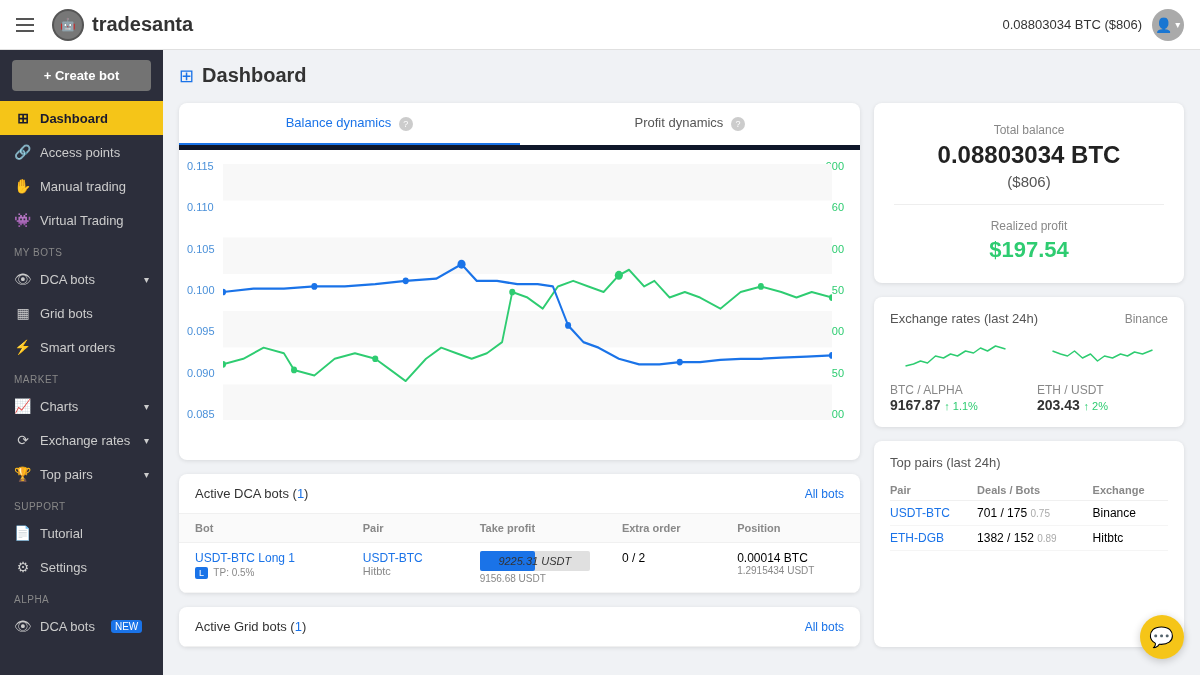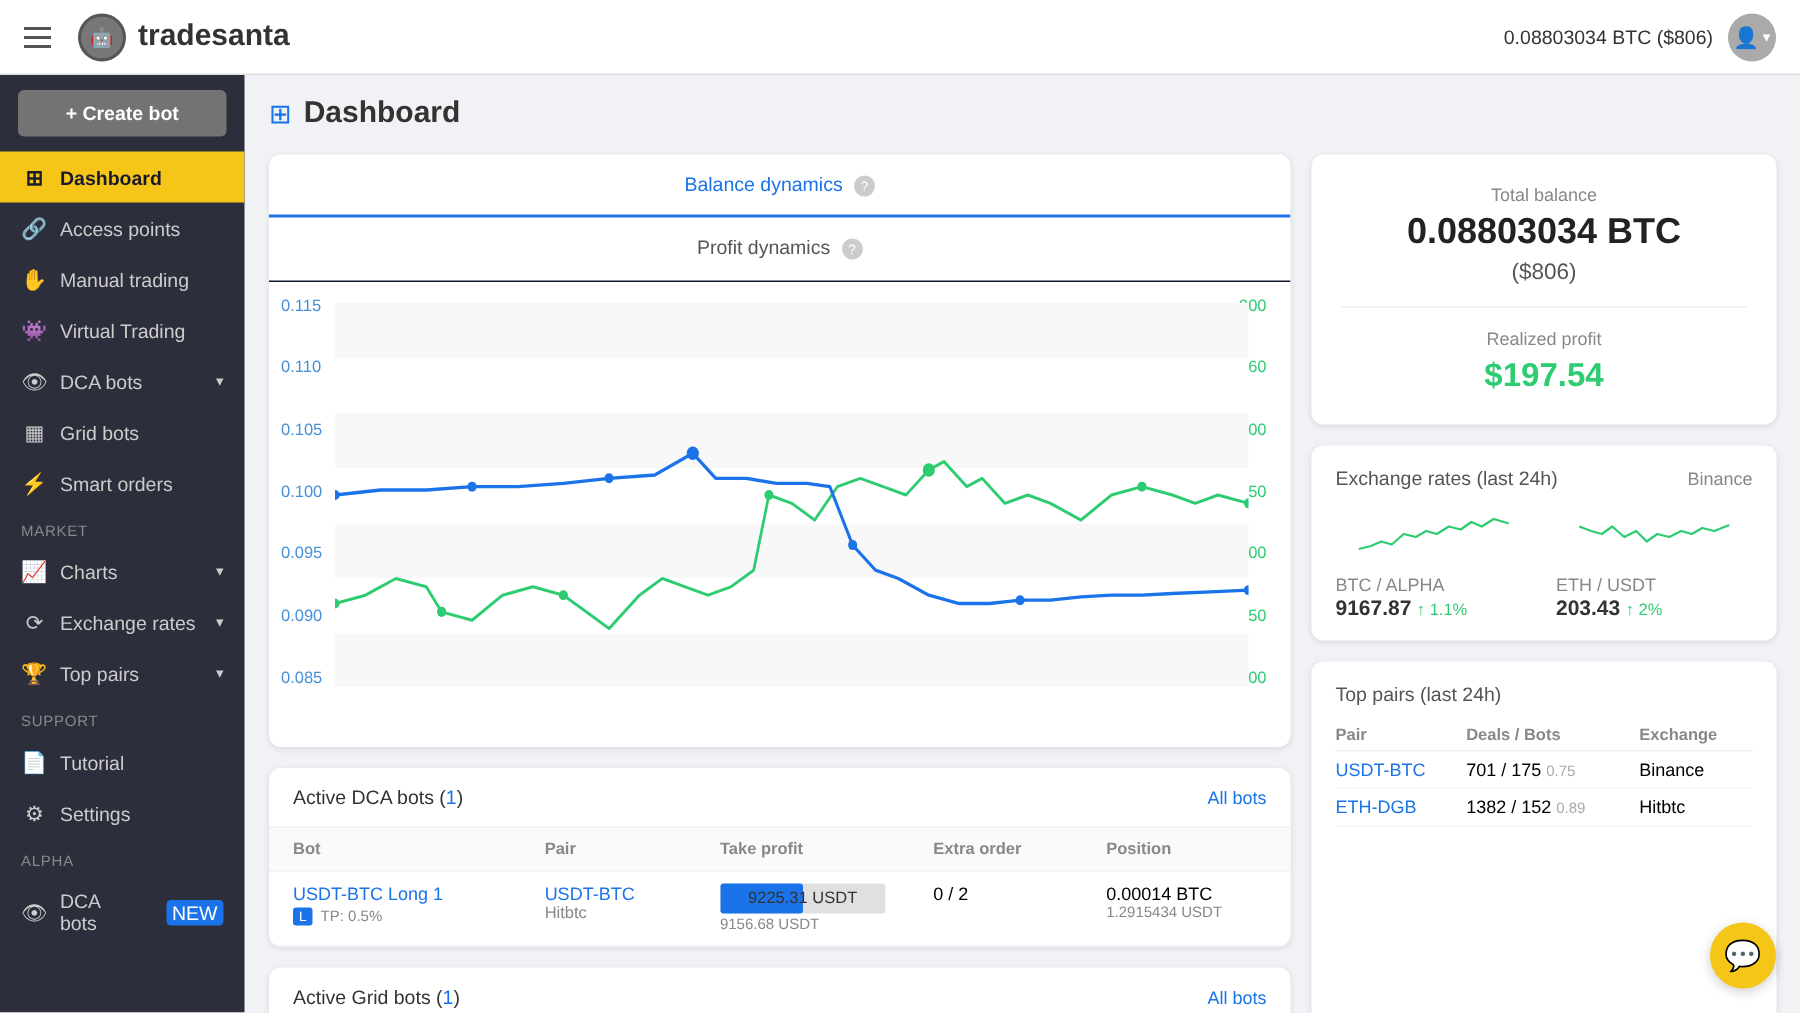--- a/index.html
+++ b/index.html
@@ -68,39 +68,39 @@
       cursor: pointer;
       color: #ccc;
       font-size: 13px;
       position: relative;
     }
     .sidebar-item.active { background: #f5c518; color: #1a1a2e; font-weight: 600; }
     .sidebar-item.active .sidebar-icon { color: #1a1a2e; }
     .sidebar-icon { font-size: 14px; width: 18px; text-align: center; }
     .sidebar-arrow { margin-left: auto; font-size: 10px; }
     .sidebar-section { font-size: 10px; color: #888; padding: 10px 14px 4px; text-transform: uppercase; letter-spacing: 0.5px; }
-    .badge-new { background: #1a73e8; color: #fff; font-size: 13px; padding: 1px 4px; border-radius: 3px; margin-left: 8px; }
+    .badge-new { background: #1a73e8; color: #fff; font-size: 10px; padding: 1px 4px; border-radius: 3px; margin-left: 8px; }
 
     
     .main-content { flex: 1; overflow-y: auto; padding: 14px 16px; display: flex; flex-direction: column; gap: 14px; }
     .main-content::-webkit-scrollbar { width: 6px; }
     .main-content::-webkit-scrollbar-thumb { background: #ccc; }
 
     .page-title { display: flex; align-items: center; gap: 8px; font-size: 20px; font-weight: 600; color: #333; }
     .page-title-icon { color: #1a73e8; font-size: 18px; }
 
     
     .charts-card {
       background: #fff;
       border-radius: 8px;
       padding: 0;
       overflow: hidden;
       box-shadow: 0 1px 4px rgba(0,0,0,0.1);
     }
-    .charts-tabs { display: flex; border-bottom: 1px solid #0f172a; flex-direction: column; }
+    .charts-tabs { display: flex; border-bottom: 5px solid #0f172a; }
     .chart-tab {
       flex: 1;
       padding: 12px 0;
       text-align: center;
       font-size: 13px;
       color: #555;
       cursor: pointer;
       border-bottom: 2px solid transparent;
     }
     .chart-tab.active { border-bottom: 2px solid #1a73e8; color: #1a73e8; }
@@ -175,21 +175,21 @@
     .bot-name { color: #1a73e8; cursor: pointer; font-weight: 500; }
     .bot-tag { display: inline-block; background: #1a73e8; color: #fff; font-size: 9px; padding: 1px 4px; border-radius: 2px; margin-right: 2px; }
     .bot-tp { font-size: 10px; color: #888; }
 
     .content-columns { display: flex; gap: 14px; }
     .content-left { flex: 1; display: flex; flex-direction: column; gap: 14px; }
 
     
     .tp-bar-container { background: #e0e0e0; height: 20px; border-radius: 2px; position: relative; width: 100%; min-width: 80px; }
     .tp-bar-fill { background: #1a73e8; height: 100%; border-radius: 2px; position: absolute; left: 0; }
-    .tp-bar-label { position: absolute; width: 100%; text-align: center; font-size: 11px; color: #333; line-height: 20px; }
+    .tp-bar-label { position: absolute; width: 100%; text-align: center; font-size: 11px; color: #333; line-height: 20px; font-style: italic; }
 
     
     .chat-bubble {
       position: fixed;
       bottom: 16px;
       right: 16px;
       width: 44px;
       height: 44px;
       background: #f5c518;
       border-radius: 50%;
@@ -245,20 +245,21 @@
     </div>
     <div class="sidebar-item">
       <span class="sidebar-icon">✋</span>
       <span>Manual trading</span>
     </div>
     <div class="sidebar-item">
       <span class="sidebar-icon">👾</span>
       <span>Virtual Trading</span>
     </div>
 
+    <div class="sidebar-section">MY BOTS</div>
 
     <div class="sidebar-item">
       <span class="sidebar-icon">👁</span>
       <span>DCA bots</span>
       <span class="sidebar-arrow">▾</span>
     </div>
     <div class="sidebar-item">
       <span class="sidebar-icon">▦</span>
       <span>Grid bots</span>
     </div>

